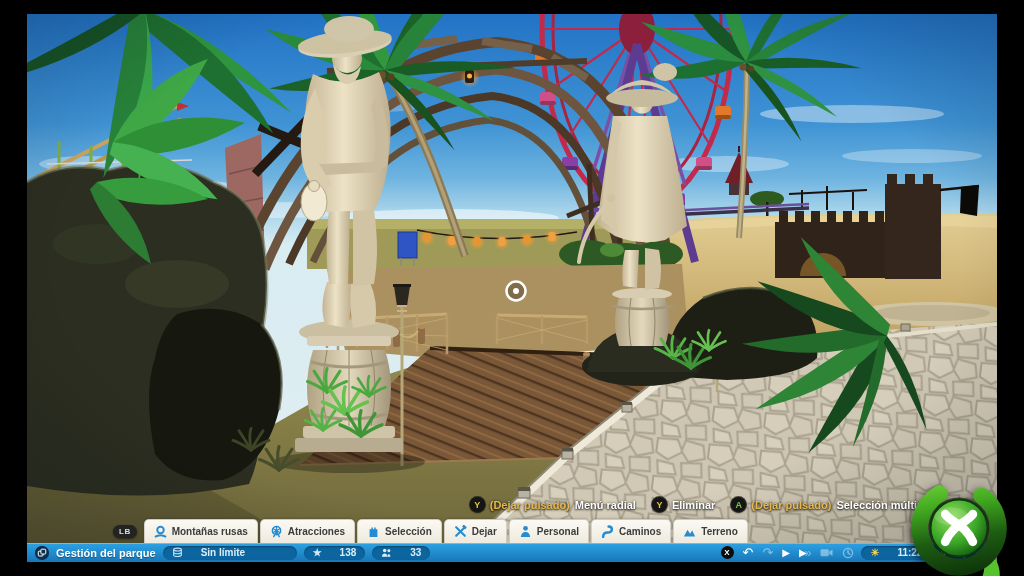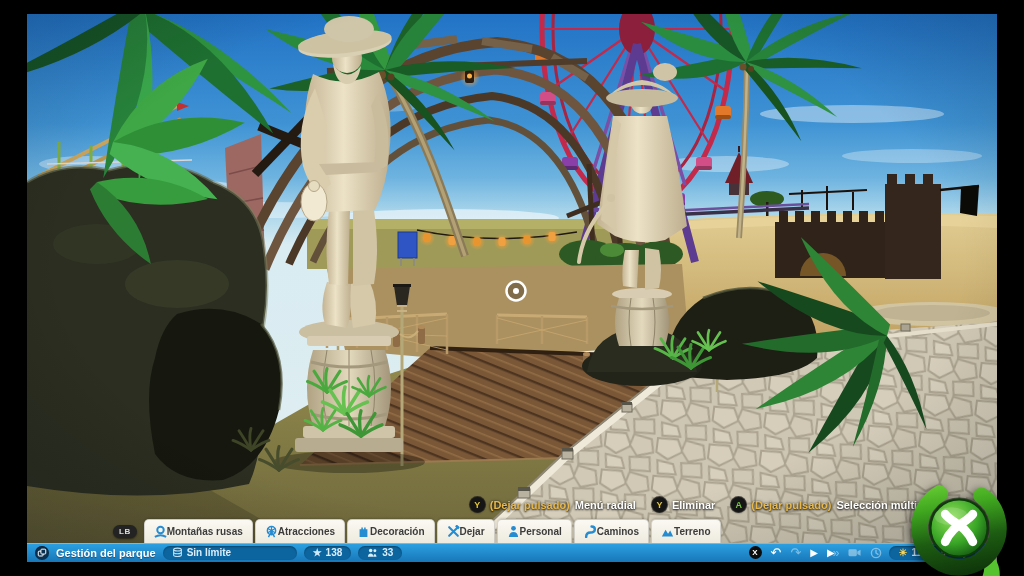--- a/index.html
+++ b/index.html
@@ -16,34 +16,34 @@
         justify-content:center;font-size:9px;font-weight:bold;
         box-shadow:0 0 0 1px rgba(20,20,20,.7),0 1px 2px rgba(0,0,0,.6);text-shadow:none;}
   .hbtn.Y{color:#e6c832}.hbtn.A{color:#74c93f}
   .hold{color:#e8b84b}
 
   
   .tabbar{position:absolute;left:0;bottom:19px;height:25px;display:flex;align-items:flex-end;z-index:6;}
   .lb-gap{width:86px;flex:none}
   .shoulder{background:#232323;color:#dedede;font-size:8px;font-weight:bold;border-radius:7px;
             padding:2px 6px;margin:4px 7px 5px 0;box-shadow:0 1px 2px rgba(0,0,0,.55);letter-spacing:.5px;}
-  .tab{display:flex;align-items:center;background:linear-gradient(#fbf9f3,#eeeade);height:23px;
+  .tab{display:flex;align-items:center;gap:5px;background:linear-gradient(#fbf9f3,#eeeade);height:23px;
        padding:0 9px;border-radius:5px 5px 0 0;margin-right:2px;font-size:10px;font-weight:bold;color:#3c3c3c;
        border:1px solid rgba(0,0,0,.14);border-bottom:none;box-shadow:0 -1px 2px rgba(0,0,0,.15);white-space:nowrap;}
   .ticon{width:13px;height:13px;color:#268cd2;display:block;flex:none}
   .ticon svg{display:block}
 
   
   .bluebar{position:absolute;left:0;right:12px;bottom:0;height:19px;background:linear-gradient(#2da2e4,#1777b8);
            display:flex;align-items:center;padding:0 8px;gap:7px;color:#fff;z-index:7;
            box-shadow:inset 0 1px 0 rgba(255,255,255,.3);}
   .circle-btn{width:14px;height:14px;border-radius:50%;background:#0a3050;display:flex;align-items:center;
               justify-content:center;flex:none;box-shadow:inset 0 1px 1px rgba(0,0,0,.4);}
   .bar-title{font-size:11px;font-weight:bold;text-shadow:0 1px 1px rgba(0,0,0,.35);white-space:nowrap;}
-  .pill{height:14px;border-radius:8px;background:#0d659f;display:flex;align-items:center;gap:4px;padding:0 9px;
+  .pill{height:14px;border-radius:8px;background:#0d659f;display:flex;align-items:center;gap:18px;padding:0 9px;
         font-size:10px;font-weight:bold;color:#d9eefb;box-shadow:inset 0 1px 2px rgba(0,0,0,.3);white-space:nowrap;flex:none;}
   .pill.money{width:116px;justify-content:flex-start;}
   .star{font-size:10px;line-height:1;color:#cfe9fb}
   .controls{display:flex;align-items:center;gap:9px;margin-left:auto;flex:none;}
   .ctrl{font-size:12px;line-height:1;color:#fff;display:flex;align-items:center;}
   .dim{opacity:.42}
   .xbtn{width:13px;height:13px;background:#0c0c0c;border-radius:50%;color:#fff;font-size:8px;font-weight:bold;
         display:flex;align-items:center;justify-content:center;flex:none;}
   .sun{color:#ffd34d;font-size:10px;line-height:1}
   .time-pill{margin-right:2px}
@@ -612,21 +612,21 @@
               </svg>
             </span>
             <span>Atracciones</span>
           </div>
           <div class="tab">
             <span class="ticon">
               <svg width="13" height="13" viewBox="0 0 12 12" fill="currentColor">
                 <path d="M2.4 11 V4 h1.6 V2.4 h1.4 V4 h1.2 V2.4 h1.4 V4 h1.6 v7 z"></path>
               </svg>
             </span>
-            <span>Decoración</span>
+            <span>Selección</span>
           </div>
           <div class="tab">
             <span class="ticon">
               <svg width="13" height="13" viewBox="0 0 12 12">
                 <path d="M2 10 L10 2 M2 2 L10 10" stroke="currentColor" stroke-width="1.9" stroke-linecap="round"></path>
                 <rect x="7.6" y="0.6" width="4" height="2.4" rx=".6" transform="rotate(45 9.6 1.8)" fill="currentColor"></rect>
               </svg>
             </span>
             <span>Dejar</span>
           </div>

